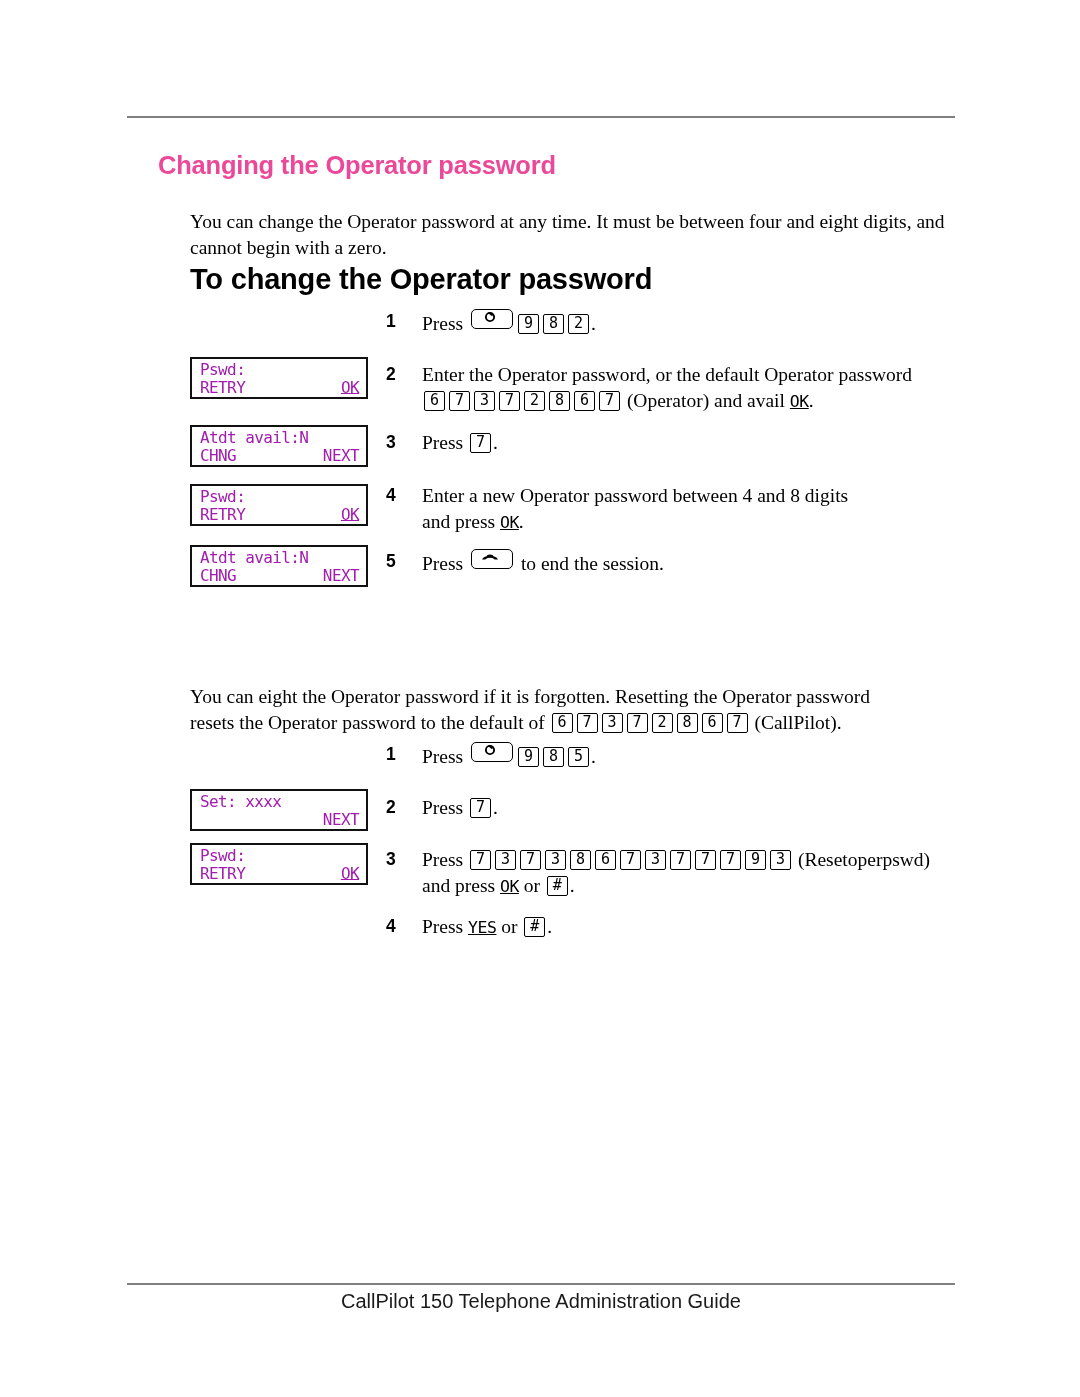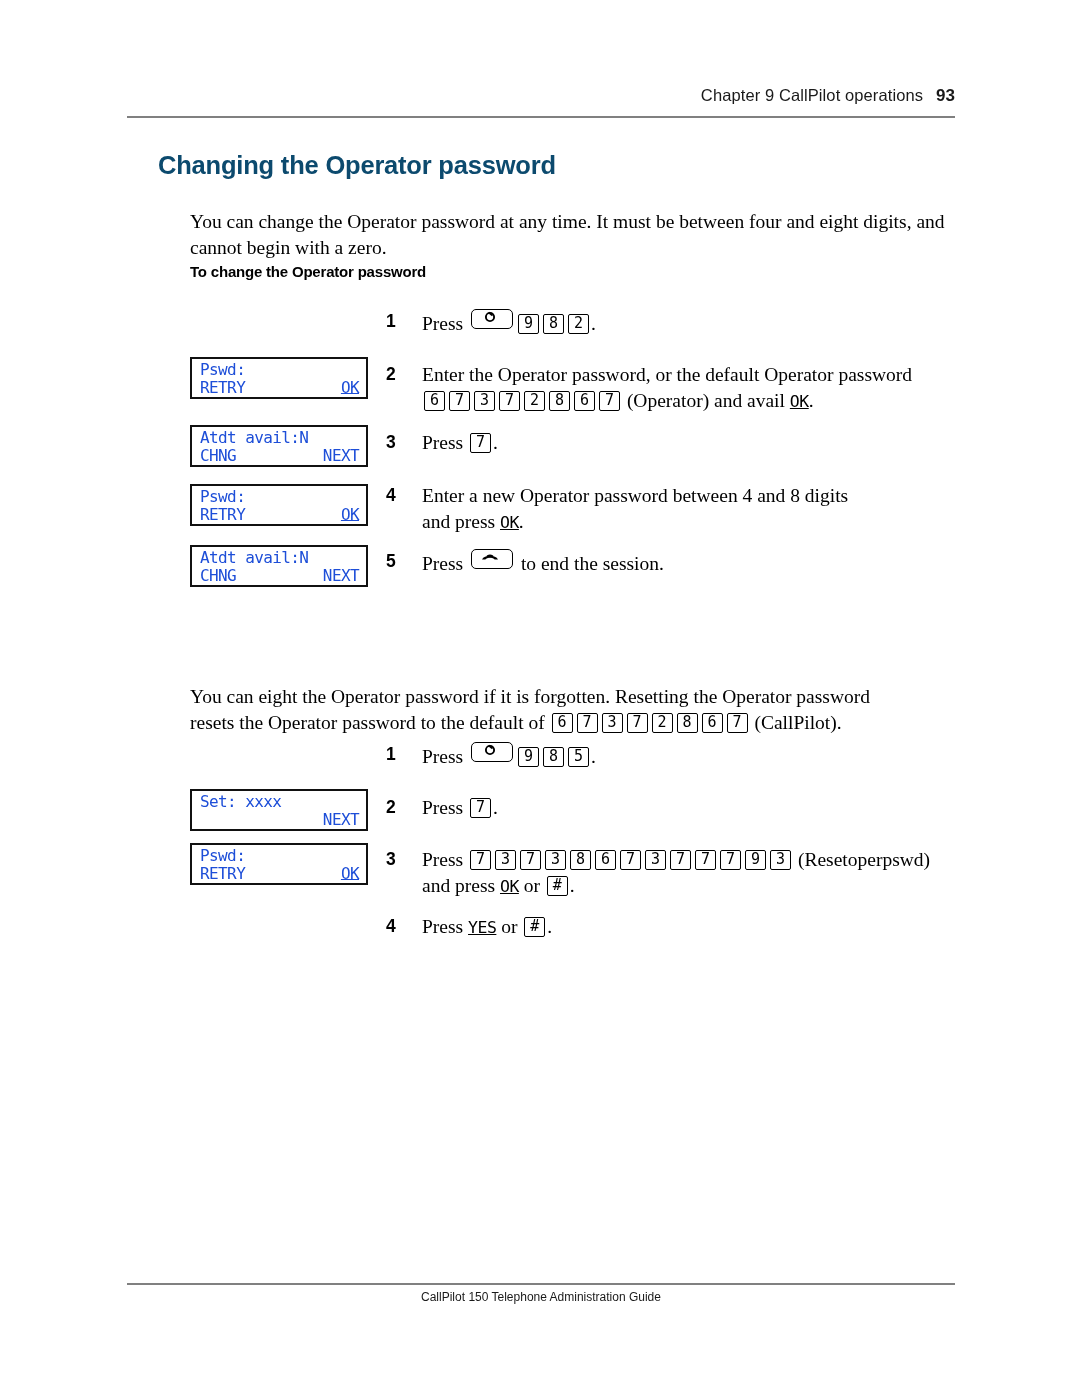--- a/index.html
+++ b/index.html
@@ -62,44 +62,44 @@
     height: 2px;
     background: #808080;
   }
   .running-foot {
     position: absolute;
     left: 127px;
     top: 1290px;
     width: 828px;
     text-align: center;
     font-family: "Liberation Sans", sans-serif;
-    font-size: 12px;
+    font-size: 20px;
     color: #1a1a1a;
     white-space: nowrap;
   }
 
   
   h1.h-major {
     position: absolute;
     margin: 0;
     left: 158px;
     font-family: "Liberation Sans", sans-serif;
     font-weight: bold;
     font-size: 25.5px;
     letter-spacing: -0.2px;
-    color: #0c4a6e;
+    color: #ec4899;
     white-space: nowrap;
   }
   h2.h-minor {
     position: absolute;
     margin: 0;
     left: 190px;
     font-family: "Liberation Sans", sans-serif;
     font-weight: bold;
-    font-size: 15px;
+    font-size: 29px;
     letter-spacing: -0.2px;
     color: #000;
     white-space: nowrap;
   }
 
   
   .para {
     position: absolute;
     left: 190px;
     font-family: "Liberation Serif", serif;
@@ -178,21 +178,21 @@
     position: absolute;
     left: 190px;
     width: 178px;
     height: 42px;
     border: 2.2px solid #111;
     background: #fff;
     box-sizing: border-box;
     font-family: "DejaVu Sans Mono", monospace;
     font-size: 16px;
     line-height: 19px;
-    color: #1d4ed8;
+    color: #a21caf;
     overflow: hidden;
   }
   .lcd .l1 {
     position: absolute;
     left: 8px;
     top: 1px;
     white-space: pre;
     letter-spacing: -0.6px;
   }
   .lcd .l2l {
@@ -212,23 +212,20 @@
   .lcd .und {
     text-decoration: underline;
     text-underline-offset: 0px;
   }
 </style>
 </head>
 <body>
 
 <div class="page">
 
-  <div class="running-head">
-    <span class="chap">Chapter 9  CallPilot operations</span><span class="pageno">93</span>
-  </div>
   <div class="head-rule"></div>
 
   <h1 class="h-major" style="top:151px;">Changing the Operator password</h1>
 
   <div class="para" style="top:193px; width:765px;">You can change the Operator password at any time. It must be between four and eight digits, and cannot begin with a zero.</div>
 
   <h2 class="h-minor" style="top:263px;">To change the Operator password</h2>
 
   <div class="step" style="top:309px;">
     <span class="num">1</span>

